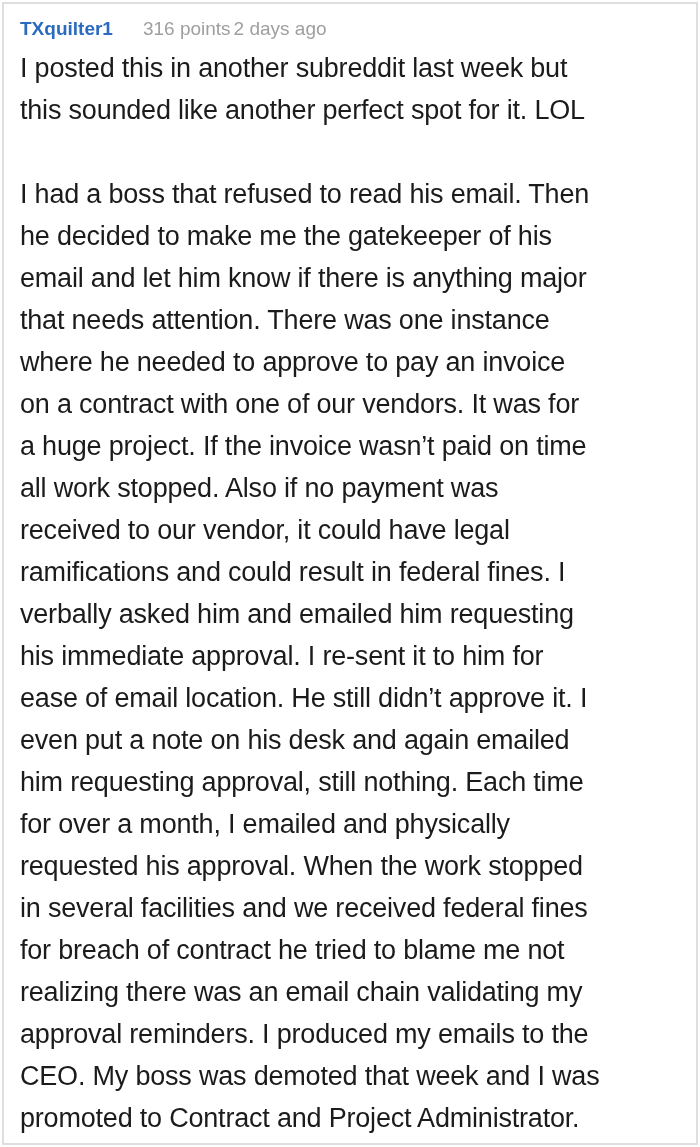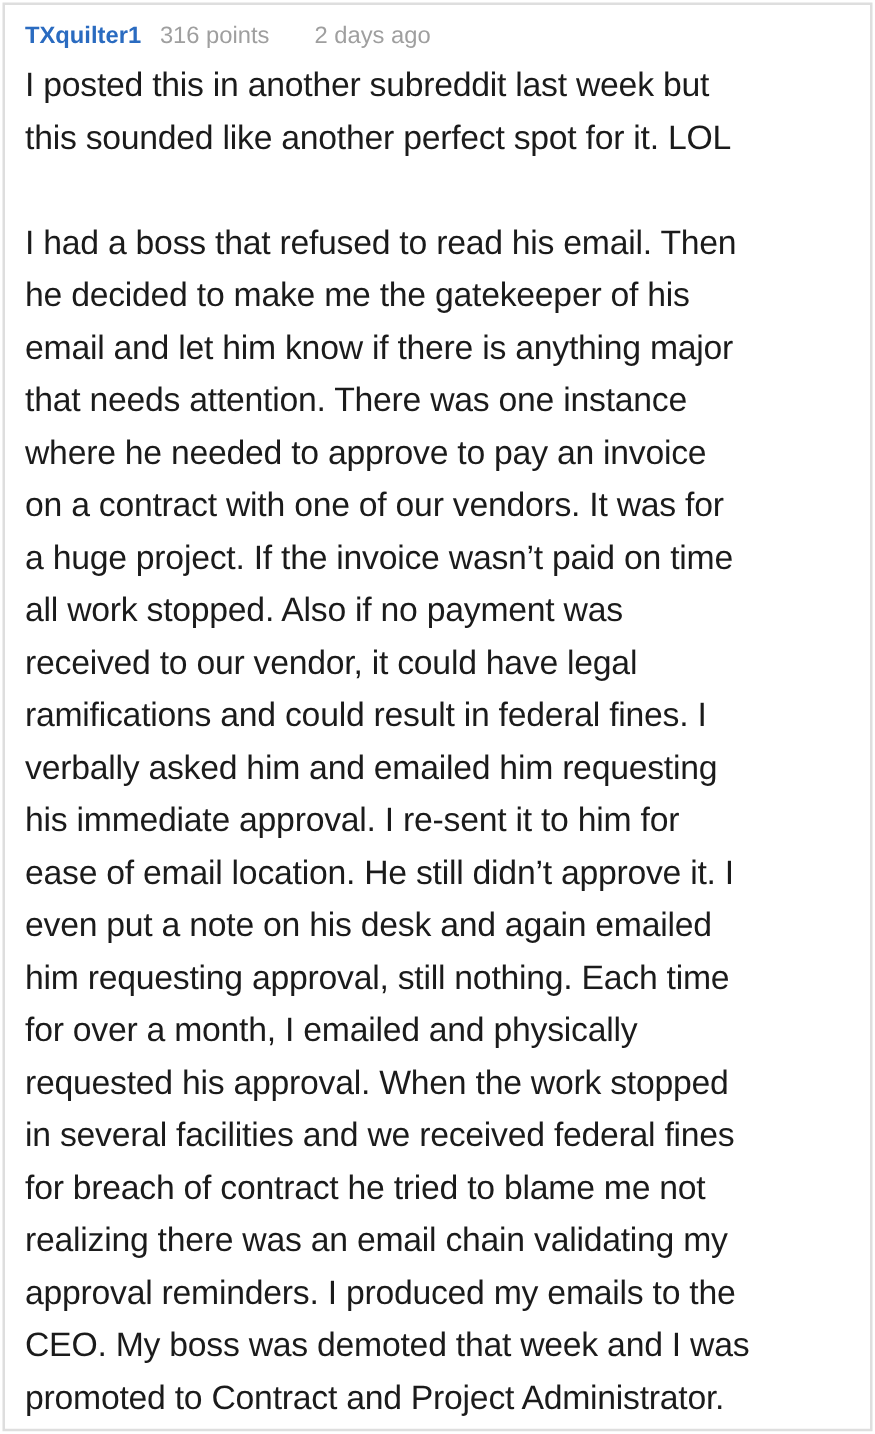--- a/index.html
+++ b/index.html
@@ -24,35 +24,34 @@
     background: #ffffff;
     box-sizing: border-box;
     padding: 12px 16px 0 16px;
     overflow: hidden;
   }
   .comment-header {
     display: flex;
     align-items: baseline;
     line-height: 26px;
     white-space: nowrap;
-    gap: 15px;
   }
   .username {
     color: #2a6bc0;
     font-weight: bold;
     font-size: 19px;
     text-decoration: none;
     cursor: pointer;
   }
   .meta {
     color: #9f9f9f;
     font-size: 19px;
   }
-  .points { }
-  .timestamp { margin-left: 21px; }
+  .points { margin-left: 30px; }
+  .timestamp { margin-left: 3px; }
   .body-text {
     margin-top: 5px;
     font-size: 27px;
     line-height: 42px;
     color: #1b1b1b;
     letter-spacing: -0.2px;
     white-space: pre;
   }
 </style>
 </head>

